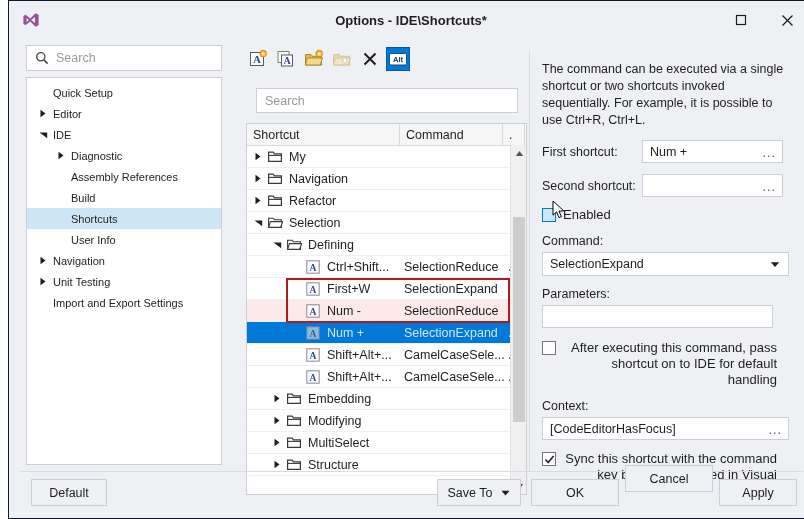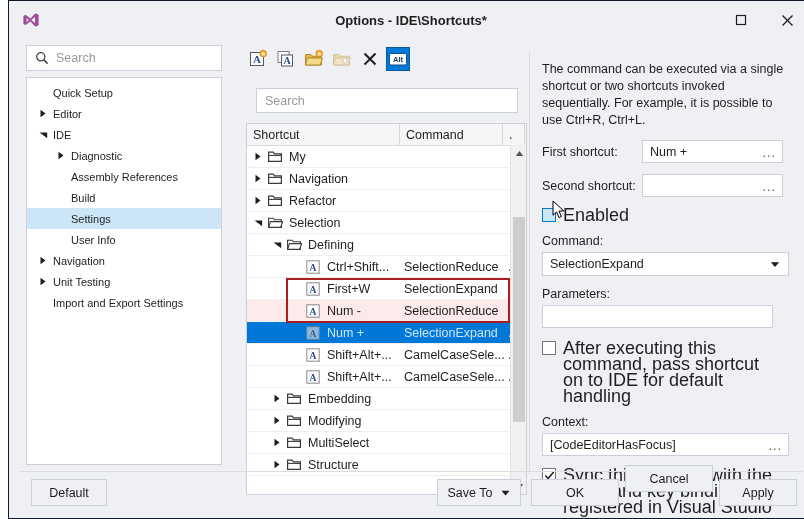--- a/index.html
+++ b/index.html
@@ -328,23 +328,24 @@
     display: flex; align-items: center; justify-content: center;
     margin-top: 1px;
     cursor: default;
   }
   .checkbox.hover {
     border: 1px solid #0078d7;
     background: #cbe8f6;
   }
   .chk-label {
     padding-left: 7px;
-    font-size: 18px;
+    font-size: 13px;
     line-height: 16px;
     color: #1e1e1e;
+    text-align: right;
   }
   .std-label {
     margin-top: 11px;
     font-size: 12.5px;
     color: #1e1e1e;
   }
   .combo {
     position: relative;
     margin-top: 4px;
     width: 247px; height: 24px;
@@ -463,21 +464,21 @@
         <div class="opt-row" style="padding-left: 26px;">
           <span class="opt-arrow"></span>
           <span class="opt-label">Assembly References</span>
         </div>
         <div class="opt-row" style="padding-left: 26px;">
           <span class="opt-arrow"></span>
           <span class="opt-label">Build</span>
         </div>
         <div class="opt-row selected" style="padding-left: 26px;">
           <span class="opt-arrow"></span>
-          <span class="opt-label">Settings</span>
+          <span class="opt-label">Shortcuts</span>
         </div>
         <div class="opt-row" style="padding-left: 26px;">
           <span class="opt-arrow"></span>
           <span class="opt-label">User Info</span>
         </div>
         <div class="opt-row" style="padding-left: 8px;">
           <span class="opt-arrow">
             <svg width="8" height="9" viewBox="0 0 8 9">
               <path d="M1.5 0.8 L6.5 4.5 L1.5 8.2 Z" fill="#1e1e1e"></path>
             </svg>

